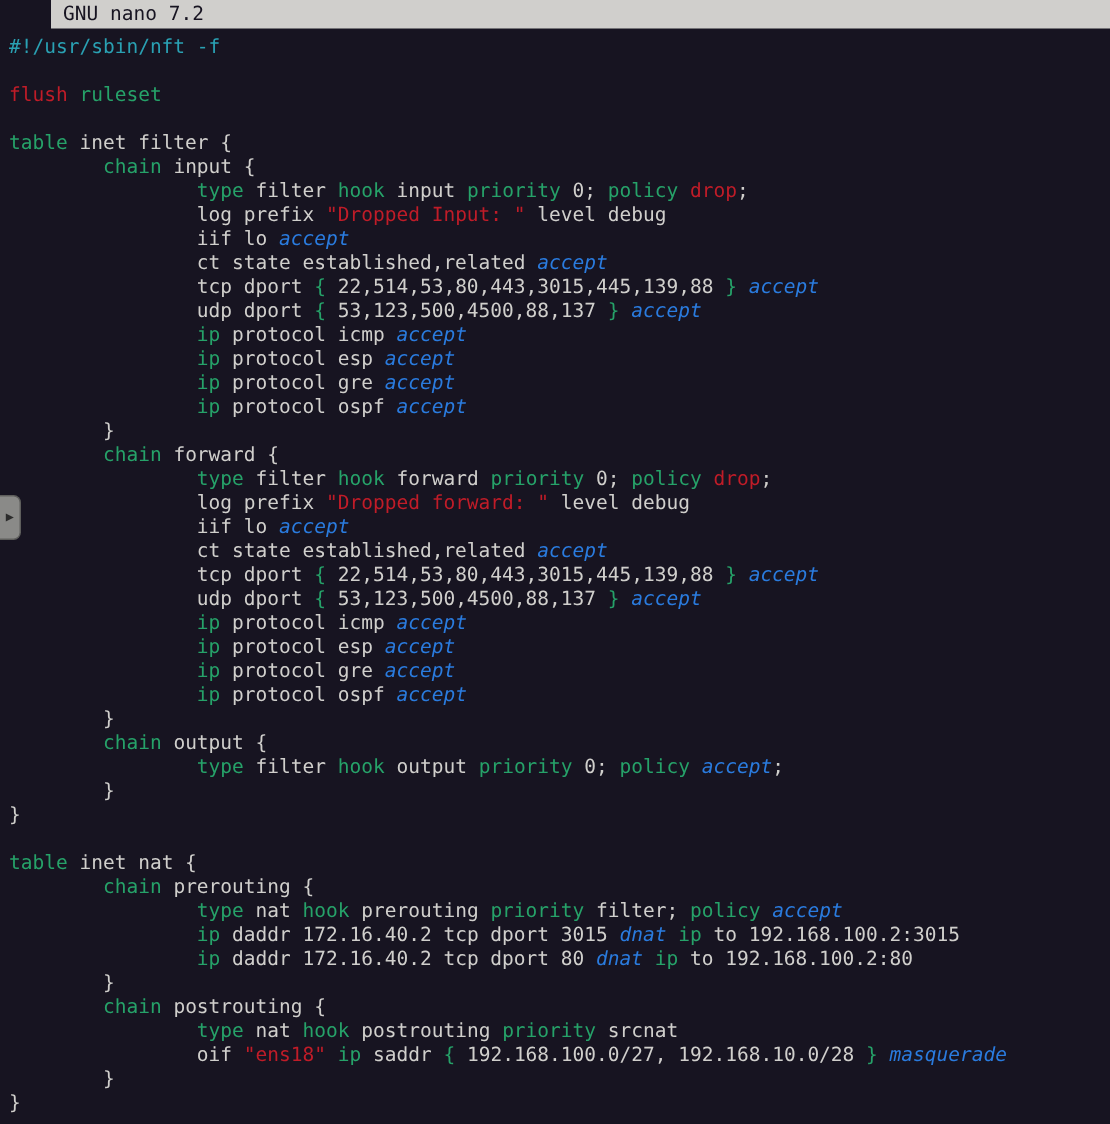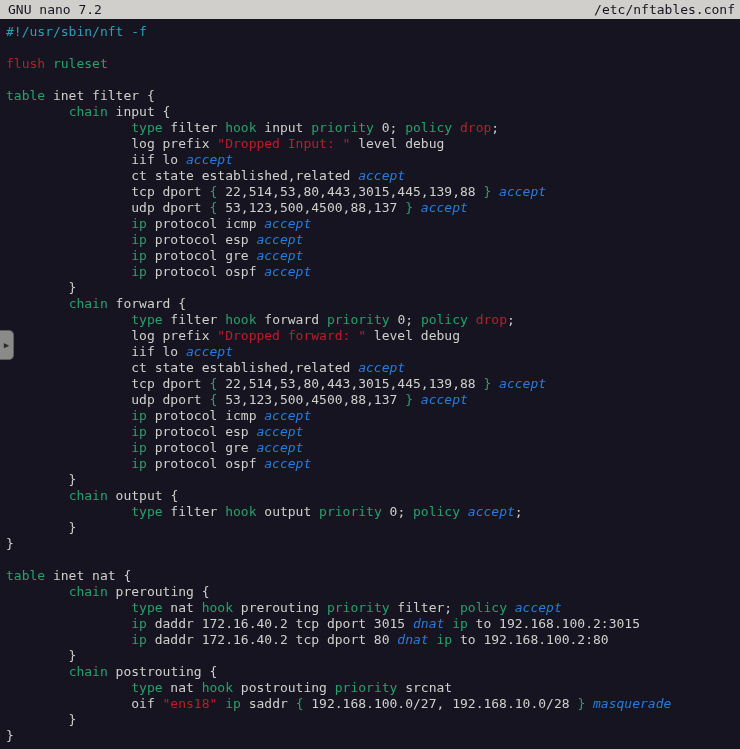--- a/index.html
+++ b/index.html
@@ -17,20 +17,21 @@
   .titlebar {
     height: 19px;
     background: var(--titlebar_bg, #d0cfcc);
     color: var(--titlebar_fg, #171421);
     font-size: 13px;
     line-height: 19px;
     display: flex;
     justify-content: space-between;
     padding: 0 5px 0 8px;
     white-space: pre;
+    margin-left: 34px;
   }
   .editor {
     padding: 5px 0 0 6px;
     font-size: 13px;
     line-height: 16px;
     white-space: pre;
     color: var(--fg, #d0cfcc);
   }
   .line { height: 16px; }
   .fg { color: var(--fg, #d0cfcc); }
@@ -56,19 +57,18 @@
     font-size: 9px;
     line-height: 1;
   }
 </style>
 </head>
 <body>
 
 <div class="terminal">
   <div class="titlebar">
     <span>GNU nano 7.2</span>
-    <span>/etc/nftables.conf</span>
   </div>
   <div class="editor"><div class="line"><span class="c">#!/usr/sbin/nft -f</span></div><div class="line"> </div><div class="line"><span class="r">flush</span><span class="fg"> </span><span class="g">ruleset</span></div><div class="line"> </div><div class="line"><span class="g">table</span><span class="fg"> inet filter {</span></div><div class="line"><span class="fg">        </span><span class="g">chain</span><span class="fg"> input {</span></div><div class="line"><span class="fg">                </span><span class="g">type</span><span class="fg"> filter </span><span class="g">hook</span><span class="fg"> input </span><span class="g">priority</span><span class="fg"> 0; </span><span class="g">policy</span><span class="fg"> </span><span class="r">drop</span><span class="fg">;</span></div><div class="line"><span class="fg">                log prefix </span><span class="r">"Dropped Input: "</span><span class="fg"> level debug</span></div><div class="line"><span class="fg">                iif lo </span><span class="b">accept</span></div><div class="line"><span class="fg">                ct state established,related </span><span class="b">accept</span></div><div class="line"><span class="fg">                tcp dport </span><span class="g">{</span><span class="fg"> 22,514,53,80,443,3015,445,139,88 </span><span class="g">}</span><span class="fg"> </span><span class="b">accept</span></div><div class="line"><span class="fg">                udp dport </span><span class="g">{</span><span class="fg"> 53,123,500,4500,88,137 </span><span class="g">}</span><span class="fg"> </span><span class="b">accept</span></div><div class="line"><span class="fg">                </span><span class="g">ip</span><span class="fg"> protocol icmp </span><span class="b">accept</span></div><div class="line"><span class="fg">                </span><span class="g">ip</span><span class="fg"> protocol esp </span><span class="b">accept</span></div><div class="line"><span class="fg">                </span><span class="g">ip</span><span class="fg"> protocol gre </span><span class="b">accept</span></div><div class="line"><span class="fg">                </span><span class="g">ip</span><span class="fg"> protocol ospf </span><span class="b">accept</span></div><div class="line"><span class="fg">        }</span></div><div class="line"><span class="fg">        </span><span class="g">chain</span><span class="fg"> forward {</span></div><div class="line"><span class="fg">                </span><span class="g">type</span><span class="fg"> filter </span><span class="g">hook</span><span class="fg"> forward </span><span class="g">priority</span><span class="fg"> 0; </span><span class="g">policy</span><span class="fg"> </span><span class="r">drop</span><span class="fg">;</span></div><div class="line"><span class="fg">                log prefix </span><span class="r">"Dropped forward: "</span><span class="fg"> level debug</span></div><div class="line"><span class="fg">                iif lo </span><span class="b">accept</span></div><div class="line"><span class="fg">                ct state established,related </span><span class="b">accept</span></div><div class="line"><span class="fg">                tcp dport </span><span class="g">{</span><span class="fg"> 22,514,53,80,443,3015,445,139,88 </span><span class="g">}</span><span class="fg"> </span><span class="b">accept</span></div><div class="line"><span class="fg">                udp dport </span><span class="g">{</span><span class="fg"> 53,123,500,4500,88,137 </span><span class="g">}</span><span class="fg"> </span><span class="b">accept</span></div><div class="line"><span class="fg">                </span><span class="g">ip</span><span class="fg"> protocol icmp </span><span class="b">accept</span></div><div class="line"><span class="fg">                </span><span class="g">ip</span><span class="fg"> protocol esp </span><span class="b">accept</span></div><div class="line"><span class="fg">                </span><span class="g">ip</span><span class="fg"> protocol gre </span><span class="b">accept</span></div><div class="line"><span class="fg">                </span><span class="g">ip</span><span class="fg"> protocol ospf </span><span class="b">accept</span></div><div class="line"><span class="fg">        }</span></div><div class="line"><span class="fg">        </span><span class="g">chain</span><span class="fg"> output {</span></div><div class="line"><span class="fg">                </span><span class="g">type</span><span class="fg"> filter </span><span class="g">hook</span><span class="fg"> output </span><span class="g">priority</span><span class="fg"> 0; </span><span class="g">policy</span><span class="fg"> </span><span class="b">accept</span><span class="fg">;</span></div><div class="line"><span class="fg">        }</span></div><div class="line"><span class="fg">}</span></div><div class="line"> </div><div class="line"><span class="g">table</span><span class="fg"> inet nat {</span></div><div class="line"><span class="fg">        </span><span class="g">chain</span><span class="fg"> prerouting {</span></div><div class="line"><span class="fg">                </span><span class="g">type</span><span class="fg"> nat </span><span class="g">hook</span><span class="fg"> prerouting </span><span class="g">priority</span><span class="fg"> filter; </span><span class="g">policy</span><span class="fg"> </span><span class="b">accept</span></div><div class="line"><span class="fg">                </span><span class="g">ip</span><span class="fg"> daddr 172.16.40.2 tcp dport 3015 </span><span class="b">dnat</span><span class="fg"> </span><span class="g">ip</span><span class="fg"> to 192.168.100.2:3015</span></div><div class="line"><span class="fg">                </span><span class="g">ip</span><span class="fg"> daddr 172.16.40.2 tcp dport 80 </span><span class="b">dnat</span><span class="fg"> </span><span class="g">ip</span><span class="fg"> to 192.168.100.2:80</span></div><div class="line"><span class="fg">        }</span></div><div class="line"><span class="fg">        </span><span class="g">chain</span><span class="fg"> postrouting {</span></div><div class="line"><span class="fg">                </span><span class="g">type</span><span class="fg"> nat </span><span class="g">hook</span><span class="fg"> postrouting </span><span class="g">priority</span><span class="fg"> srcnat</span></div><div class="line"><span class="fg">                oif </span><span class="r">"ens18"</span><span class="fg"> </span><span class="g">ip</span><span class="fg"> saddr </span><span class="g">{</span><span class="fg"> 192.168.100.0/27, 192.168.10.0/28 </span><span class="g">}</span><span class="fg"> </span><span class="b">masquerade</span></div><div class="line"><span class="fg">        }</span></div><div class="line"><span class="fg">}</span></div></div>
   <div class="side-toggle">
     <span class="arrow">▶</span>
   </div>
 </div>
 
 </body></html>

